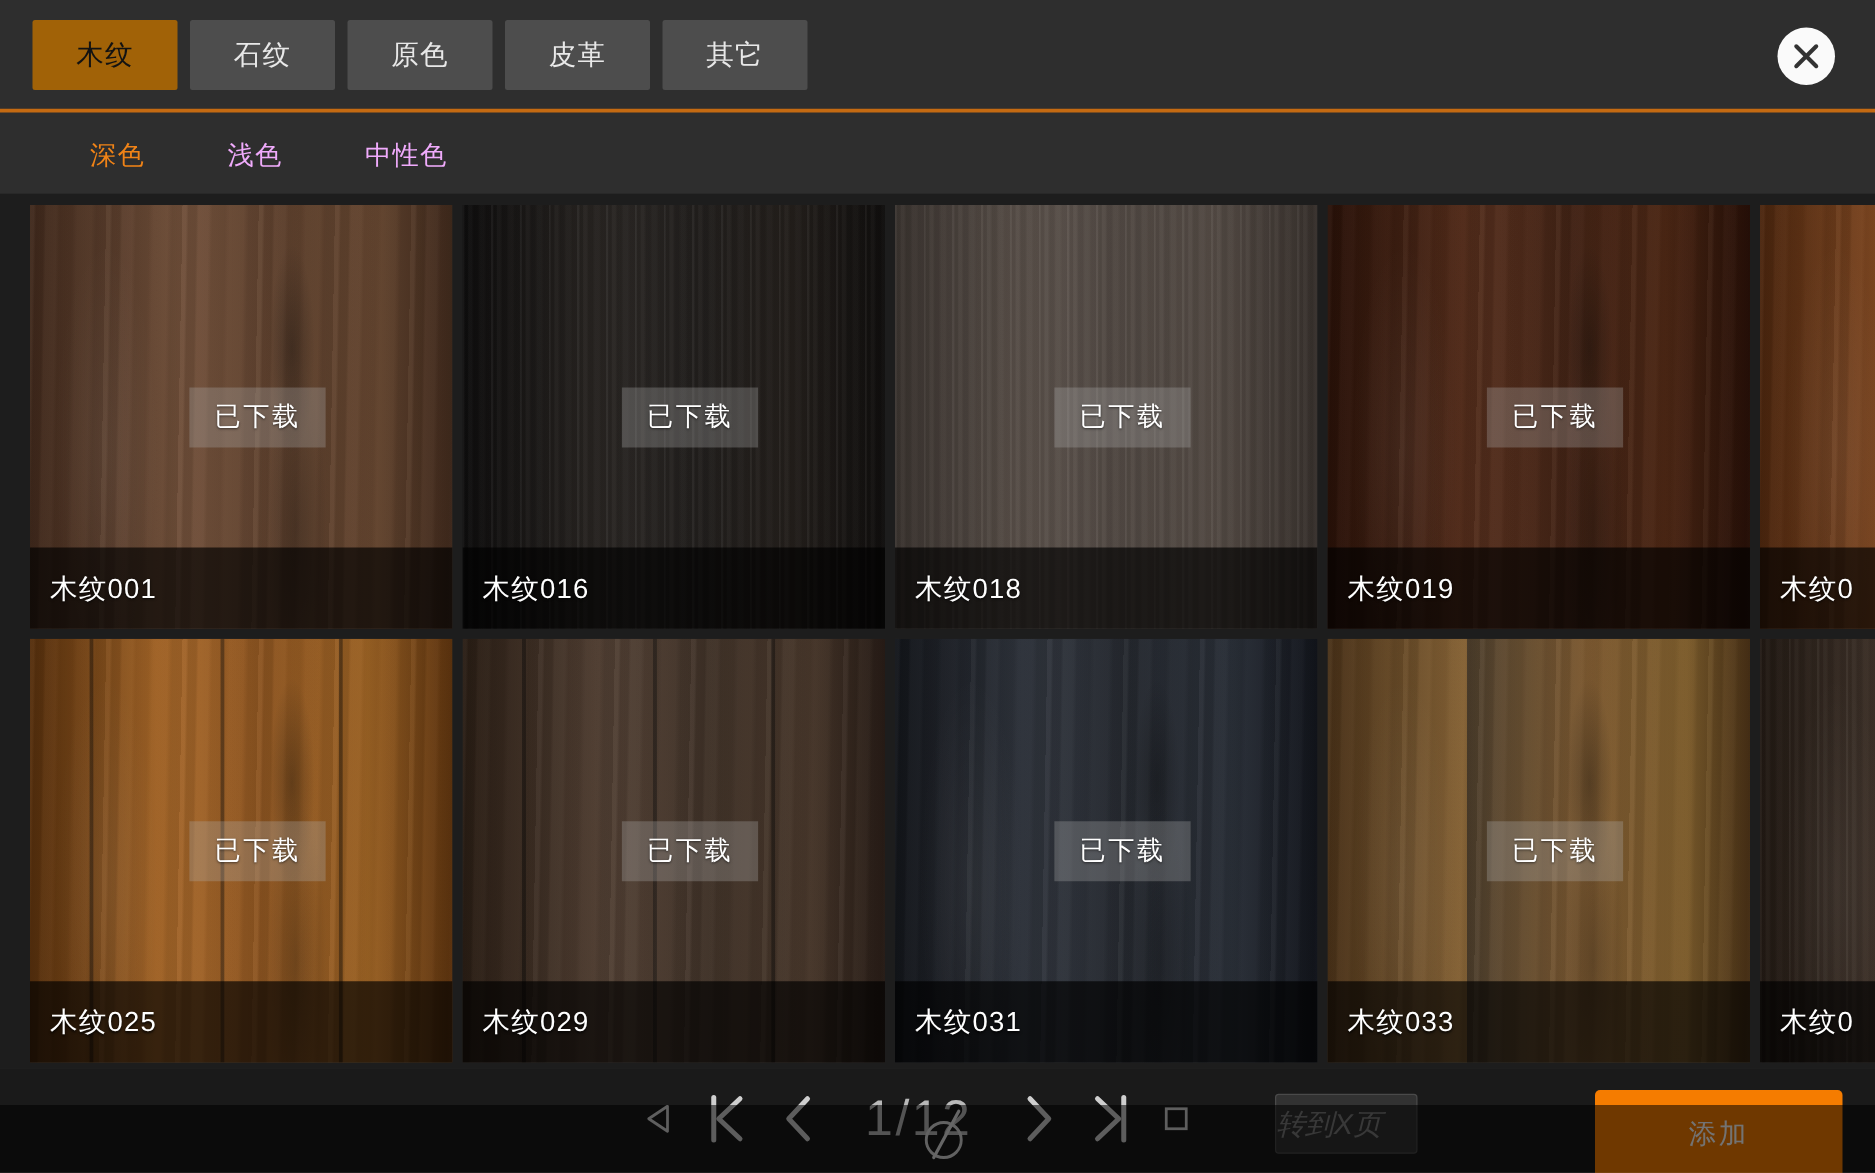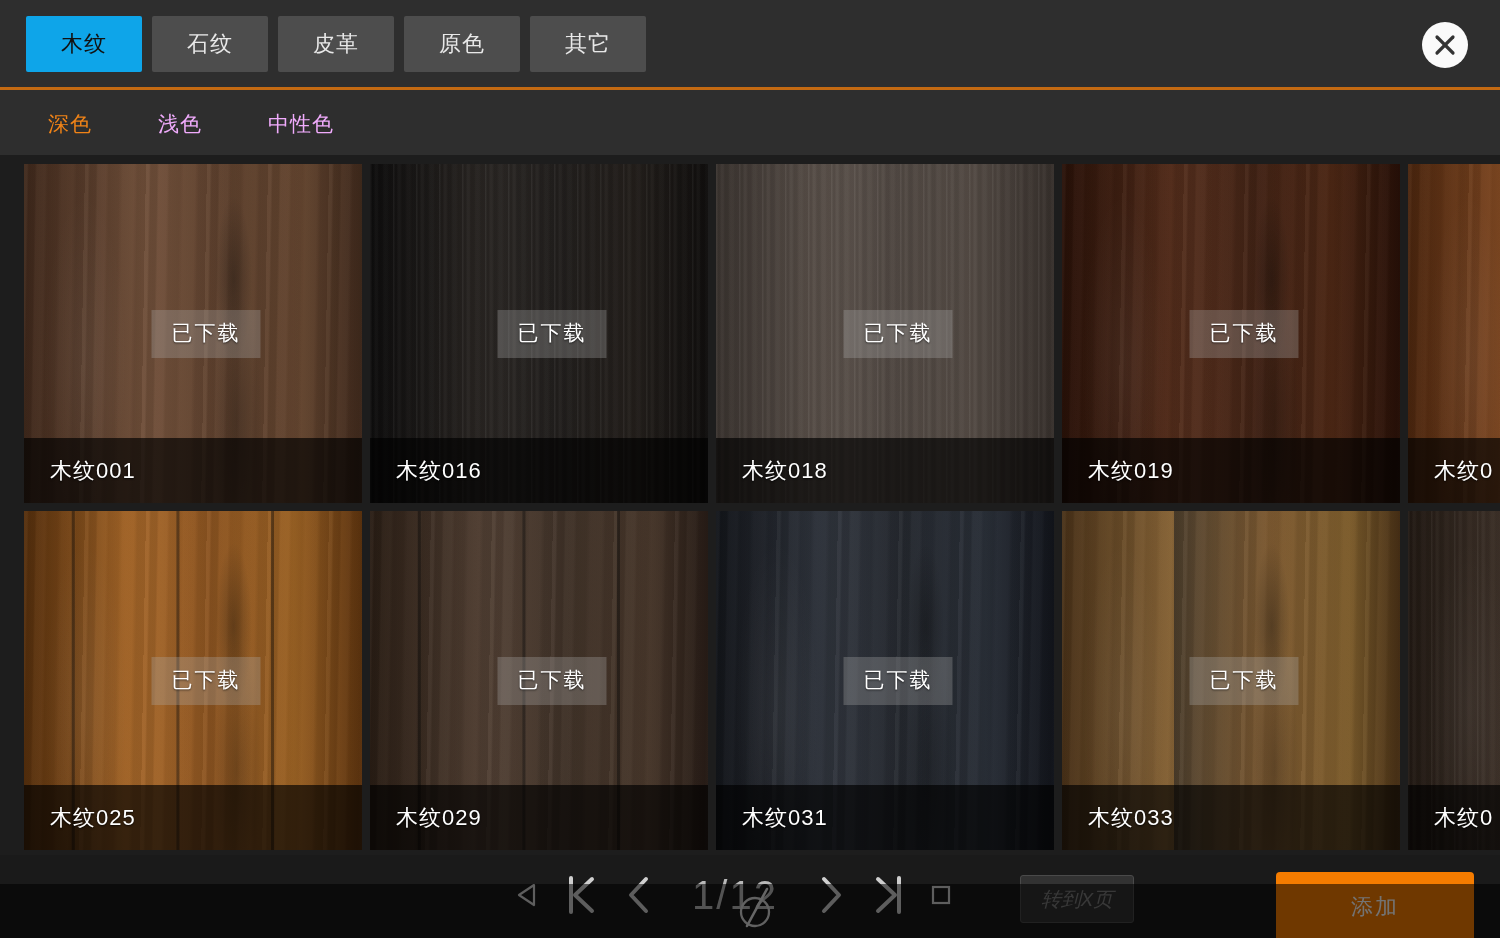--- a/index.html
+++ b/index.html
@@ -18,33 +18,33 @@
     border-bottom:3px solid #c46a12;
     display:flex; align-items:center; padding-left:26px;
   }
   .tab {
     width:116px; height:56px; margin-right:10px;
     background:#4d4d4d; color:#e8e8e8;
     font-size:22px; line-height:56px; text-align:center;
     border-radius:2px; letter-spacing:1px; cursor:pointer;
     user-select:none;
   }
-  .tab.active { background:#0ea5e9; color:#121212; }
+  .tab.active { background:#a16207; color:#121212; }
   .close-btn {
     position:absolute; right:32px; top:22px;
     width:46px; height:46px; border-radius:50%;
     background:#fafafa; cursor:pointer;
     display:flex; align-items:center; justify-content:center;
   }
   .close-btn svg { display:block; }
 
   
   .subbar {
     position:absolute; left:0; top:93px; width:1500px; height:62px;
-    background:#2e2e2e; display:flex; align-items:center; padding-left:48px;
+    background:#2e2e2e; display:flex; align-items:center; padding-left:72px;
   }
   .subtab {
     font-size:21px; color:#f0abfc; margin-right:66px;
     cursor:pointer; user-select:none; letter-spacing:1px;
   }
   .subtab.active { color:#f08317; }
 
   
   .grid-wrap {
     position:absolute; left:0; top:155px; width:1500px; height:700px;
@@ -106,39 +106,39 @@
     position:absolute; left:50%; top:50%; transform:translate(-50%,-50%);
     background:rgba(175,175,175,.30);
     color:#ffffff; font-size:21px; letter-spacing:2px;
     padding:9px 20px 11px; white-space:nowrap;
     text-shadow:0 1px 2px rgba(0,0,0,.6);
     margin-left:13px;
   }
   .label-band {
     position:absolute; left:0; bottom:0; width:100%; height:65px;
     background:rgba(0,0,0,.66);
-    display:flex; align-items:center; padding-left:26px;text-align:center;
+    display:flex; align-items:center; padding-left:16px;text-align:center;
   }
   .label-band span {
     color:#ffffff; font-size:22px; letter-spacing:1px;
     text-shadow:0 1px 2px rgba(0,0,0,.8);
   }
 
   
   .bottom-bar {
     position:absolute; left:0; top:855px; width:1500px; height:83px;
     background:#1a1a1a;
   }
   .goto-input {
     position:absolute; left:1020px; top:875px;
     width:114px; height:48px;
     background:#323232; border:1px solid #4a4a4a; border-radius:3px;
-    color:#7d7d7d; font-size:20px; font-style:italic;
-    display:flex; align-items:center; justify-content:center;
-    cursor:text; user-select:none;font-family:Liberation Mono, monospace;
+    color:#7d7d7d; font-size:23px; font-style:italic;
+    display:flex; align-items:center; justify-content:flex-start;
+    cursor:text; user-select:none;
   }
   .add-btn {
     position:absolute; left:1276px; top:872px;
     width:198px; height:70px; border-radius:4px;
     background:#f57c00; color:#ffffff;
     font-size:22px; letter-spacing:2px;
     display:flex; align-items:center; justify-content:center;
     cursor:pointer; user-select:none;
   }
 
@@ -162,22 +162,22 @@
   }
 </style>
 </head>
 <body>
 
 <div id="app">
 
   <div class="topbar">
     <div class="tab active">木纹</div>
     <div class="tab">石纹</div>
+    <div class="tab">原色</div>
     <div class="tab">皮革</div>
-    <div class="tab">原色</div>
     <div class="tab">其它</div>
 
     <div class="close-btn">
       <svg width="22" height="22" viewBox="0 0 22 22">
         <line x1="3" y1="3" x2="19" y2="19" stroke="#333" stroke-width="3.2" stroke-linecap="round"></line>
         <line x1="19" y1="3" x2="3" y2="19" stroke="#333" stroke-width="3.2" stroke-linecap="round"></line>
       </svg>
     </div>
   </div>
 

